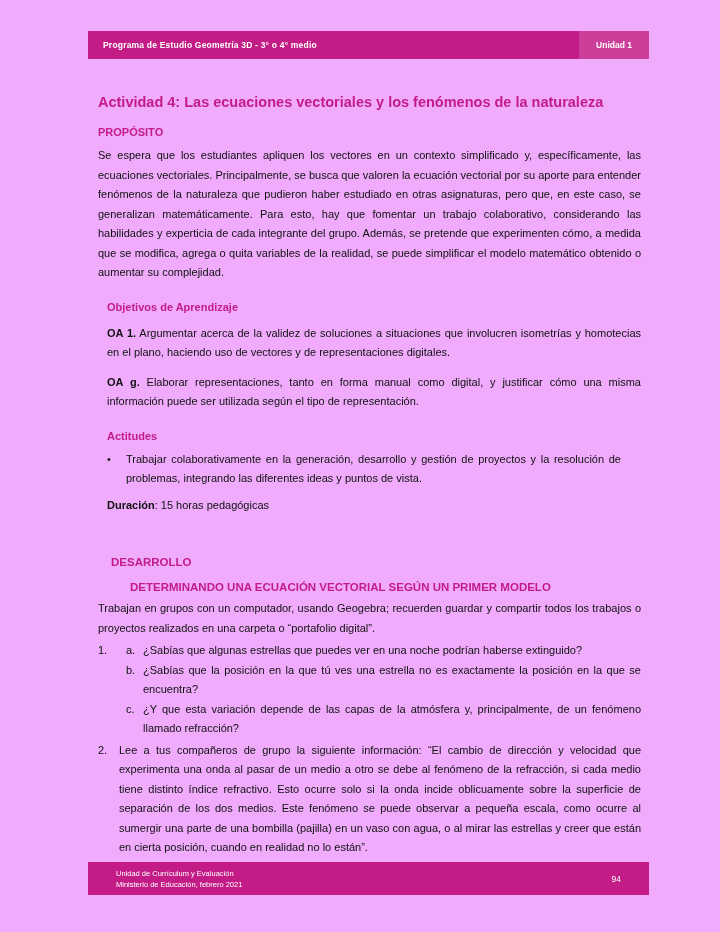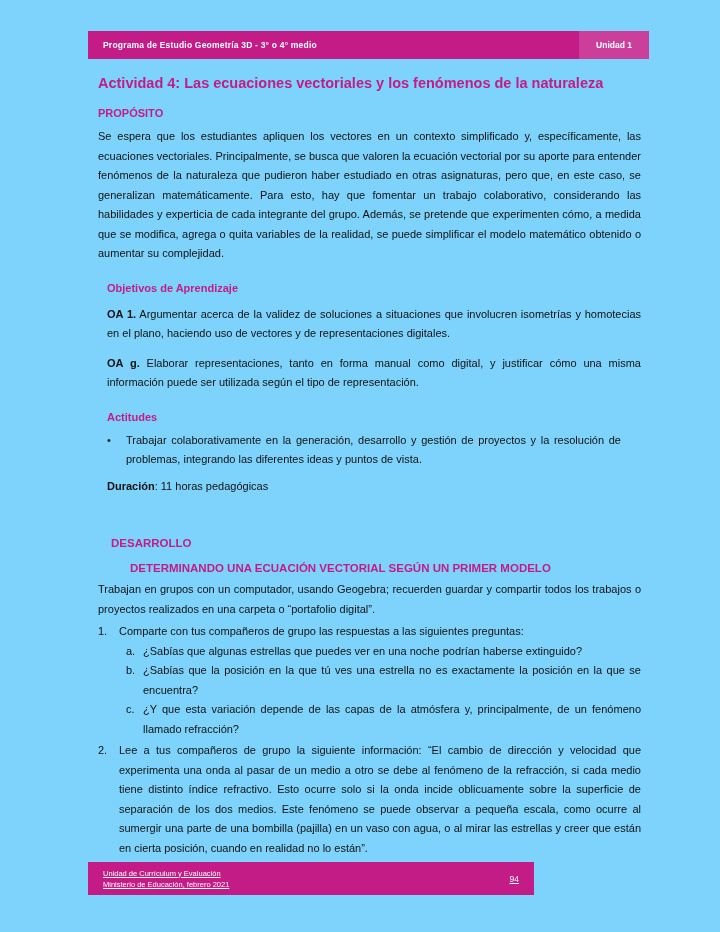--- a/index.html
+++ b/index.html
@@ -3,21 +3,21 @@
 <meta charset="utf-8">
 <style>
   :root{
     --accent:#C31C86;
     --badge:#CB3F9B;
   }
   html,body{margin:0;padding:0;background:#ffffff;}
   .page{
     position:relative;
     width:720px;height:932px;
-    background:#7dd3fc;
+    background:#f0abfc;
     font-family:"Liberation Sans",sans-serif;
     overflow:hidden;
   }
   
   .topbar{
     position:absolute;top:31px;left:88px;width:561px;height:28px;
     background:var(--accent);
     display:flex;align-items:center;justify-content:space-between;
   }
   .topbar-left{
@@ -28,21 +28,21 @@
     height:100%;background:var(--badge);color:#fff;
     font-size:8.5px;font-weight:bold;
     display:flex;align-items:center;padding:0 17px;
   }
   
   .content{
     position:absolute;top:59px;left:98px;width:543px;color:#111;
   }
   .activity-title{
     color:var(--accent);font-size:14.5px;font-weight:bold;
-    margin:15px 0 0 0;line-height:18px;
+    margin:34px 0 0 0;line-height:18px;
   }
   .section-heading{
     color:var(--accent);font-size:11px;font-weight:bold;
     margin:14px 0 0 0;line-height:14px;
   }
   .body-text{
     font-size:11px;line-height:19.5px;text-align:justify;
     margin:7px 0 0 0;
   }
   .inner-block{padding-left:9px;}
@@ -70,24 +70,24 @@
   .step-text{
     display:block;font-size:11px;line-height:19.5px;text-align:justify;
   }
   .substeps{margin-left:7px;}
   .sub-row{display:flex;}
   .sub-letter{width:17px;flex-shrink:0;font-size:11px;line-height:19.5px;}
   .sub-text{flex:1;font-size:11px;line-height:19.5px;text-align:justify;}
   .step2{margin-top:2px;}
   
   .bottombar{
-    position:absolute;left:88px;bottom:37px;width:446px;height:33px;
+    position:absolute;left:88px;bottom:37px;width:561px;height:33px;
     background:var(--accent);
     display:flex;align-items:center;justify-content:space-between;
-    padding:0 15px;box-sizing:border-box;color:#fff;text-decoration:underline;
+    padding:0 28px;box-sizing:border-box;color:#fff;
   }
   .footer-left{font-size:7.5px;line-height:11px;}
   .page-num{font-size:8.5px;}
   strong{font-weight:bold;}
 </style>
 </head>
 <body>
 
 <div class="page">
 
@@ -111,34 +111,33 @@
 
       <p class="body-text oa-item"><strong>OA g.</strong><span> Elaborar representaciones, tanto en forma manual como digital, y justificar cómo una misma información puede ser utilizada según el tipo de representación.</span></p>
 
       <h3 class="sub-heading">Actitudes</h3>
 
       <div class="bullet-row">
         <span class="bullet-dot">•</span>
         <span class="bullet-text">Trabajar colaborativamente en la generación, desarrollo y gestión de proyectos y la resolución de problemas, integrando las diferentes ideas y puntos de vista.</span>
       </div>
 
-      <p class="body-text duracion"><strong>Duración</strong><span>: 11 horas pedagógicas</span></p>
+      <p class="body-text duracion"><strong>Duración</strong><span>: 15 horas pedagógicas</span></p>
     </section>
 
     <h2 class="section-heading desarrollo-heading">DESARROLLO</h2>
     <h2 class="section-heading determinando-heading">DETERMINANDO UNA ECUACIÓN VECTORIAL SEGÚN UN PRIMER MODELO</h2>
 
     <p class="body-text intro">Trabajan en grupos con un computador, usando Geogebra; recuerden guardar y compartir todos los trabajos o proyectos realizados en una carpeta o “portafolio digital”.</p>
 
     <div class="steps">
 
       <div class="step">
         <span class="step-num">1.</span>
         <div class="step-body">
-          <span class="step-text">Comparte con tus compañeros de grupo las respuestas a las siguientes preguntas:</span>
           <div class="substeps">
             <div class="sub-row">
               <span class="sub-letter">a.</span>
               <span class="sub-text">¿Sabías que algunas estrellas que puedes ver en una noche podrían haberse extinguido?</span>
             </div>
             <div class="sub-row">
               <span class="sub-letter">b.</span>
               <span class="sub-text">¿Sabías que la posición en la que tú ves una estrella no es exactamente la posición en la que se encuentra?</span>
             </div>
             <div class="sub-row">

